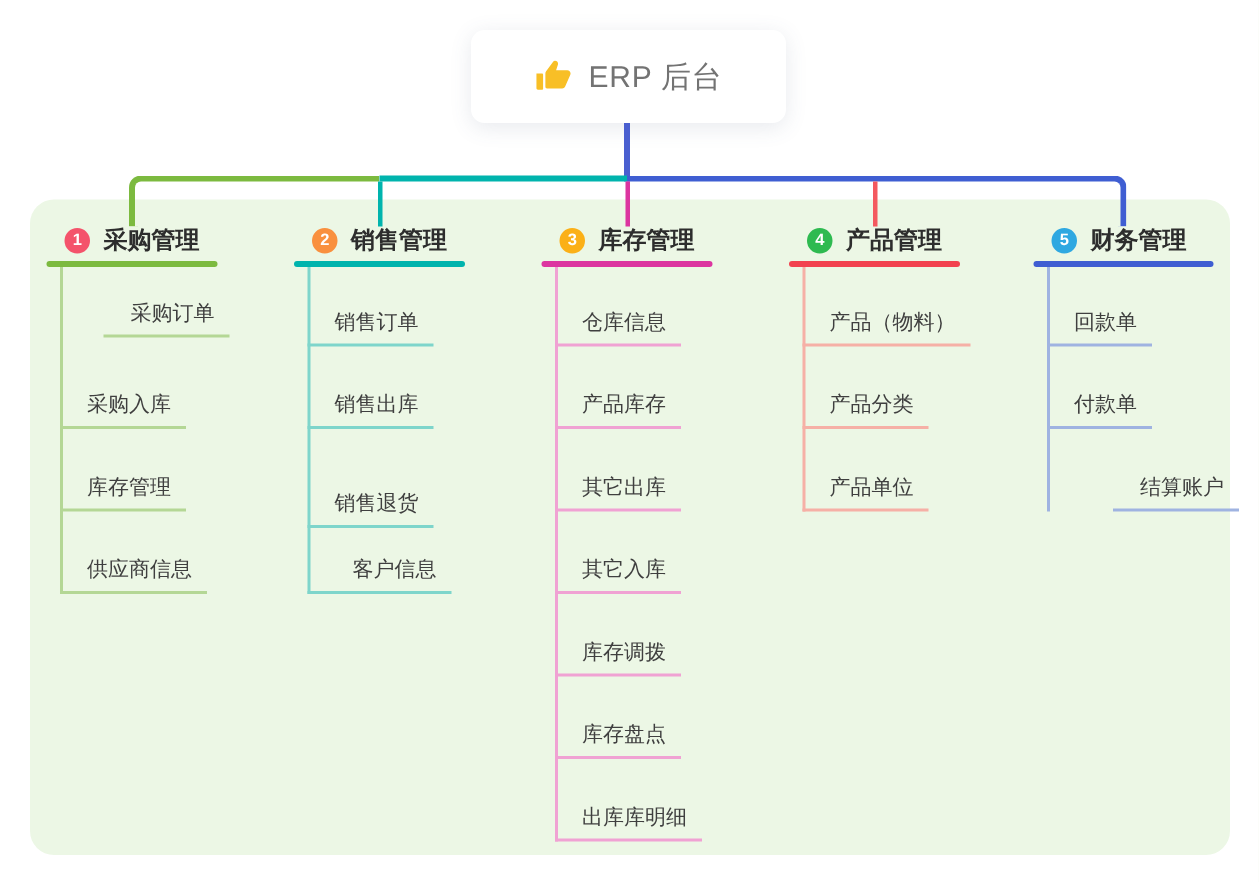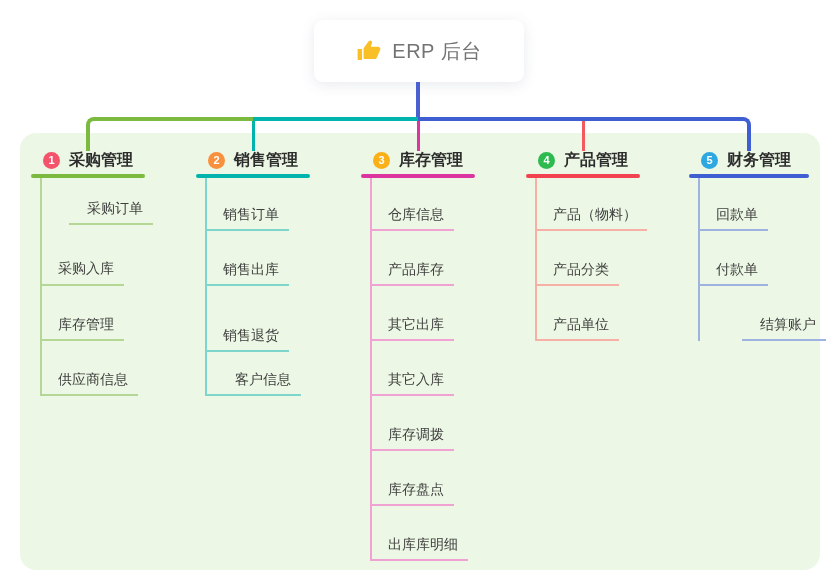--- a/index.html
+++ b/index.html
@@ -69,21 +69,21 @@
   <div id="branches">
       <div class="title" style="left: 31px; top: 147px; width: 114px;">
         <div class="title-inner">
           <span class="badge" style="background: rgb(244, 83, 107);">1</span>
           <span class="tlabel">采购管理</span>
         </div>
         <div class="tunderline" style="background: rgb(124, 186, 63);"></div>
       </div>
       <div class="vline" style="left: 40px; top: 178px; height: 218px; background: rgb(180, 215, 149);"></div>
       <div class="child" style="left: 40px; top: 199px; border-bottom-color: rgb(180, 215, 149); margin-left: 29px;">采购订单</div>
-      <div class="child" style="left: 40px; top: 260px; border-bottom-color: rgb(180, 215, 149); font-family: Liberation Mono, monospace;">采购入库</div>
+      <div class="child" style="left: 40px; top: 260px; border-bottom-color: rgb(180, 215, 149);">采购入库</div>
       <div class="child" style="left: 40px; top: 315px; border-bottom-color: rgb(180, 215, 149);">库存管理</div>
       <div class="child" style="left: 40px; top: 370px; border-bottom-color: rgb(180, 215, 149);">供应商信息</div>
       <div class="title" style="left: 196px; top: 147px; width: 114px;">
         <div class="title-inner">
           <span class="badge" style="background: rgb(249, 144, 62);">2</span>
           <span class="tlabel">销售管理</span>
         </div>
         <div class="tunderline" style="background: rgb(0, 180, 173);"></div>
       </div>
       <div class="vline" style="left: 205px; top: 178px; height: 218px; background: rgb(126, 213, 203);"></div>

